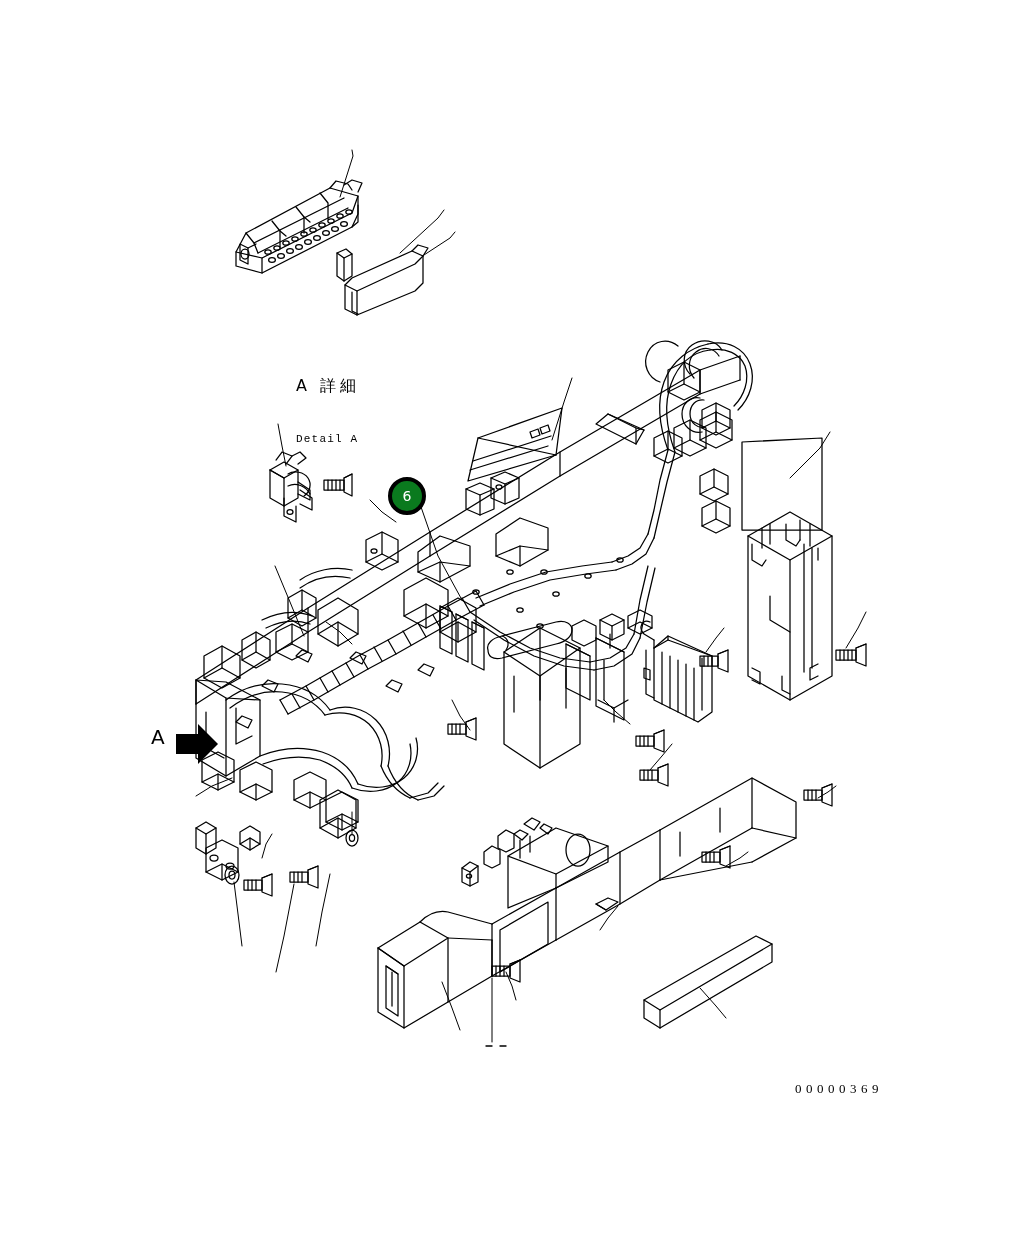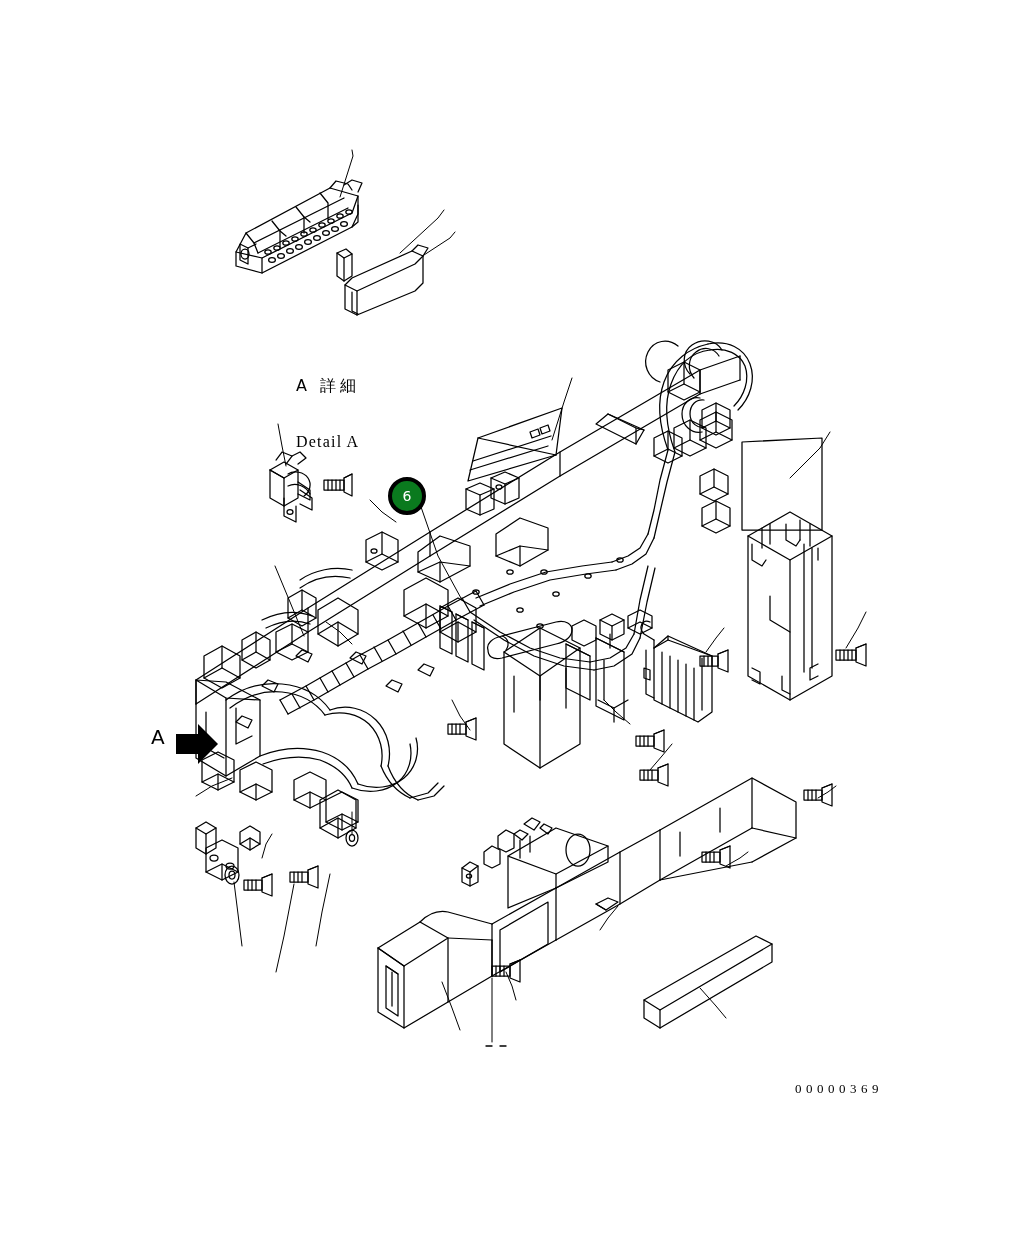--- a/index.html
+++ b/index.html
@@ -33,22 +33,22 @@
     white-space: pre;
     line-height: 1.18;
   }
   #detail-label {
     left: 296px;
     top: 339px;
     font-size: 16px;
     letter-spacing: 2.2px;
   }
   #detail-label .jp { display: block; font-size: 16px; letter-spacing: 4px; }
-  #detail-label .en { display: block; font-size: 16px; letter-spacing: 1.2px;
-                      font-family: Liberation Serif, serif; }
+  #detail-label .en { display: block; font-size: 11px; letter-spacing: 1.2px;
+                      font-family: Liberation Mono, monospace; }
 
   #section-letter {
     left: 151px;
     top: 726px;
     font-size: 20px;
     font-weight: normal;
     font-family: "DejaVu Sans", "Liberation Sans", sans-serif;
   }
 
   #drawing-number {

